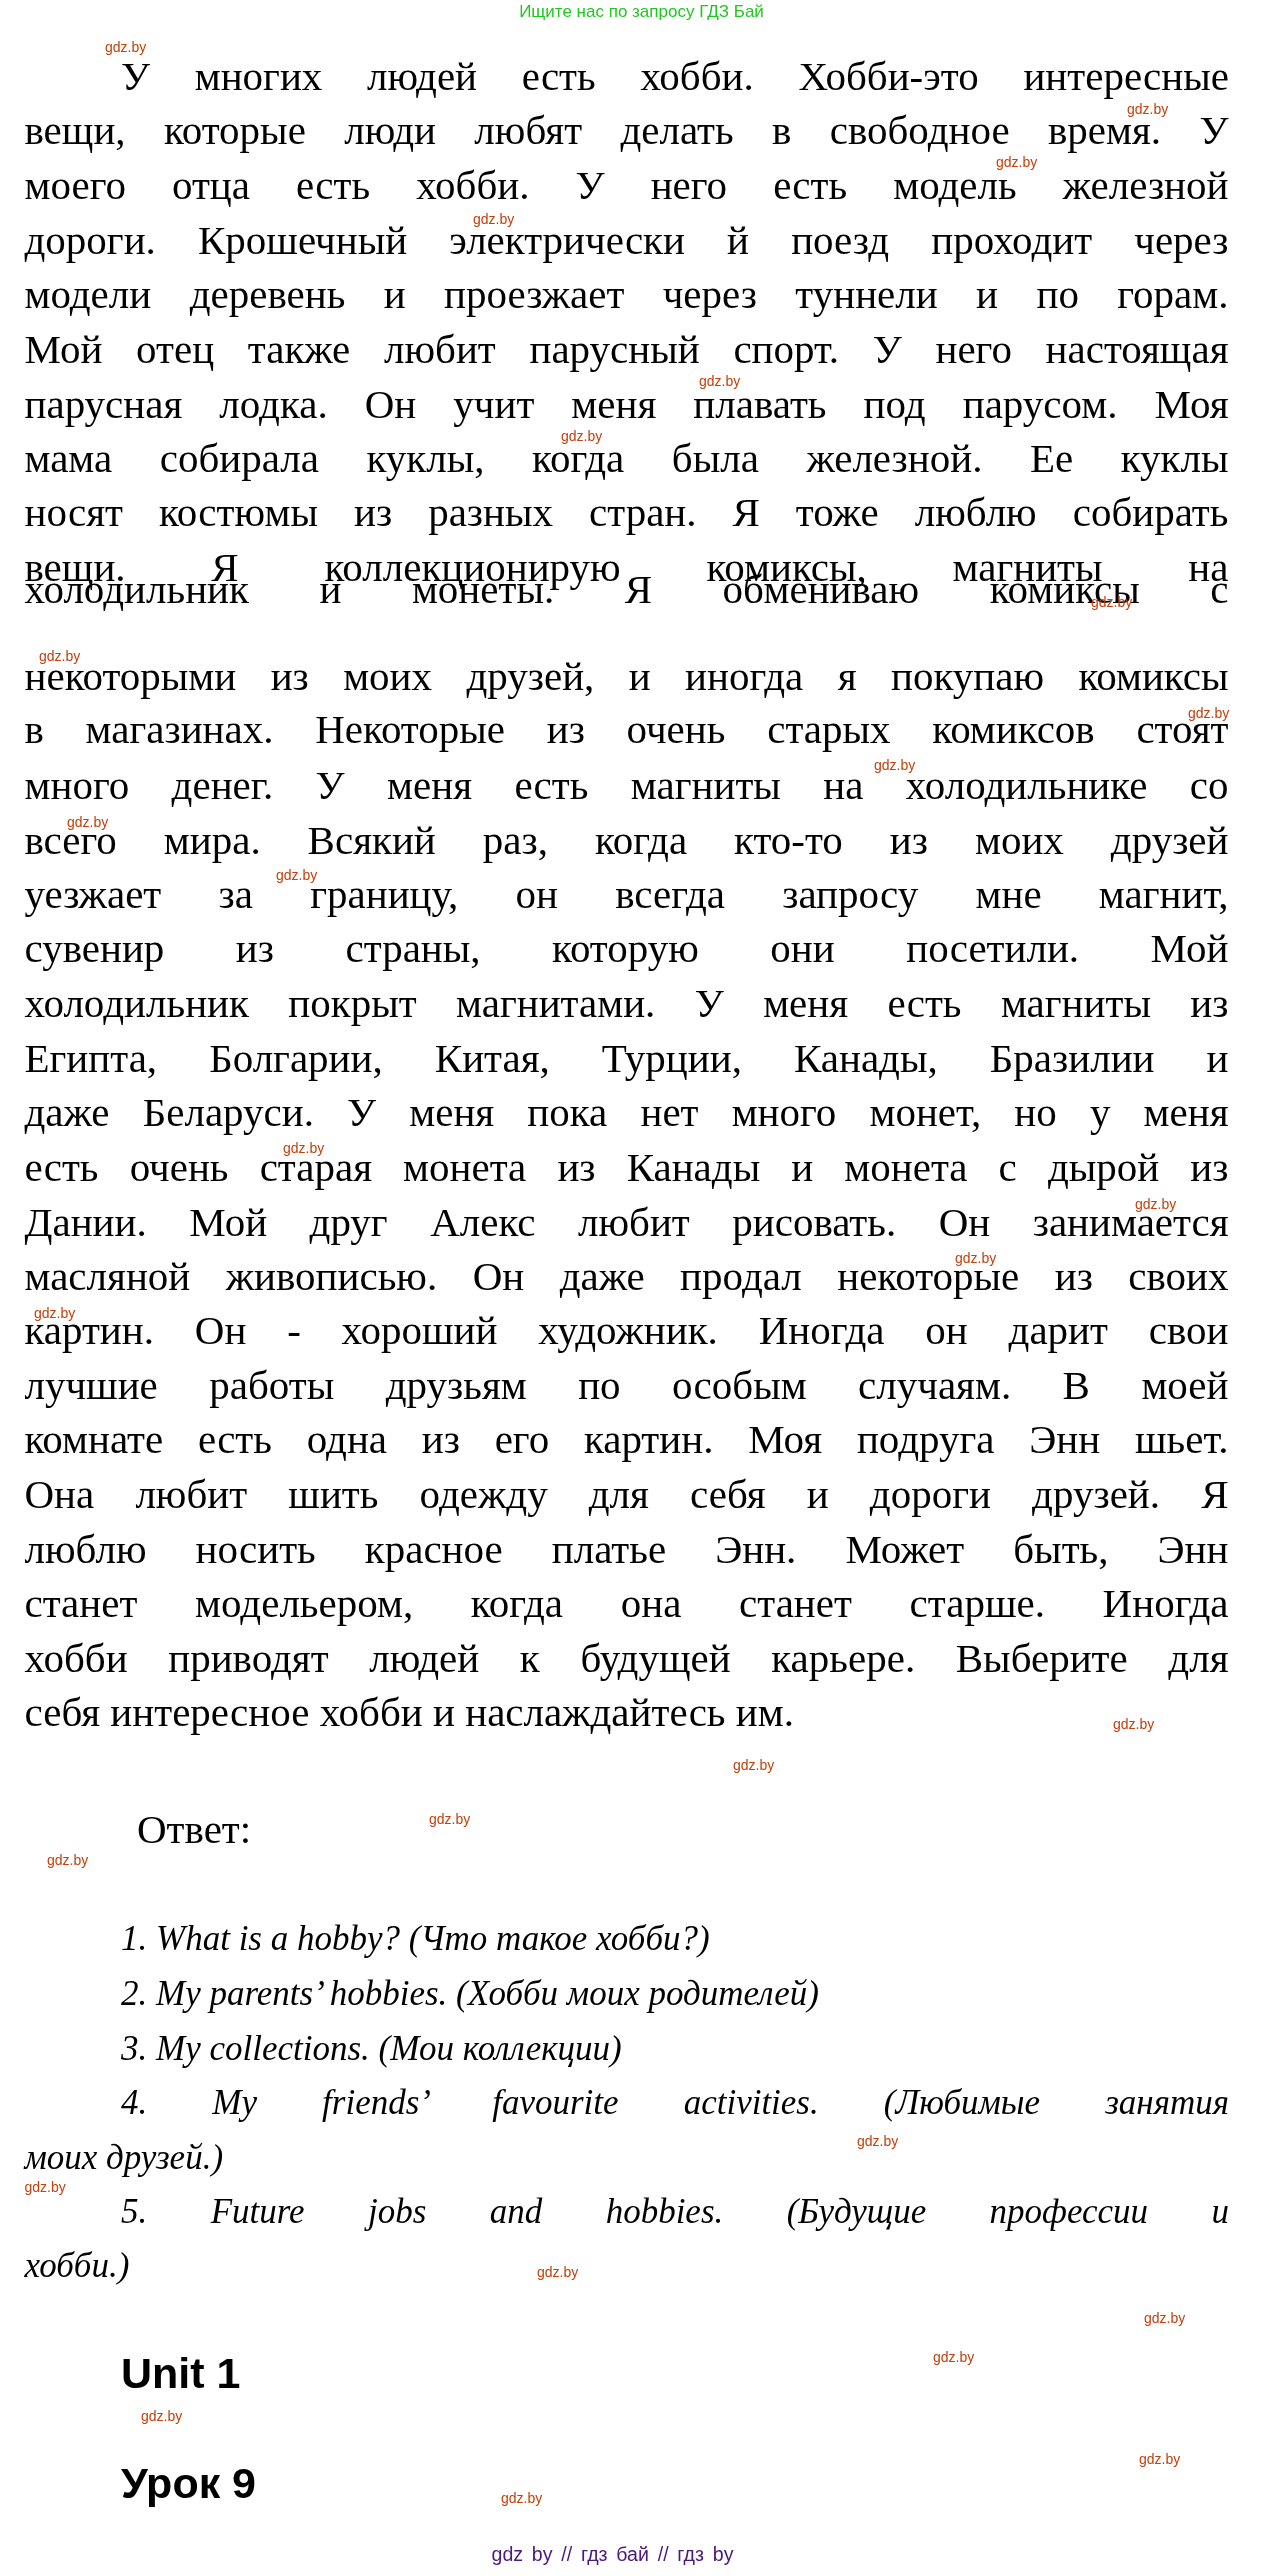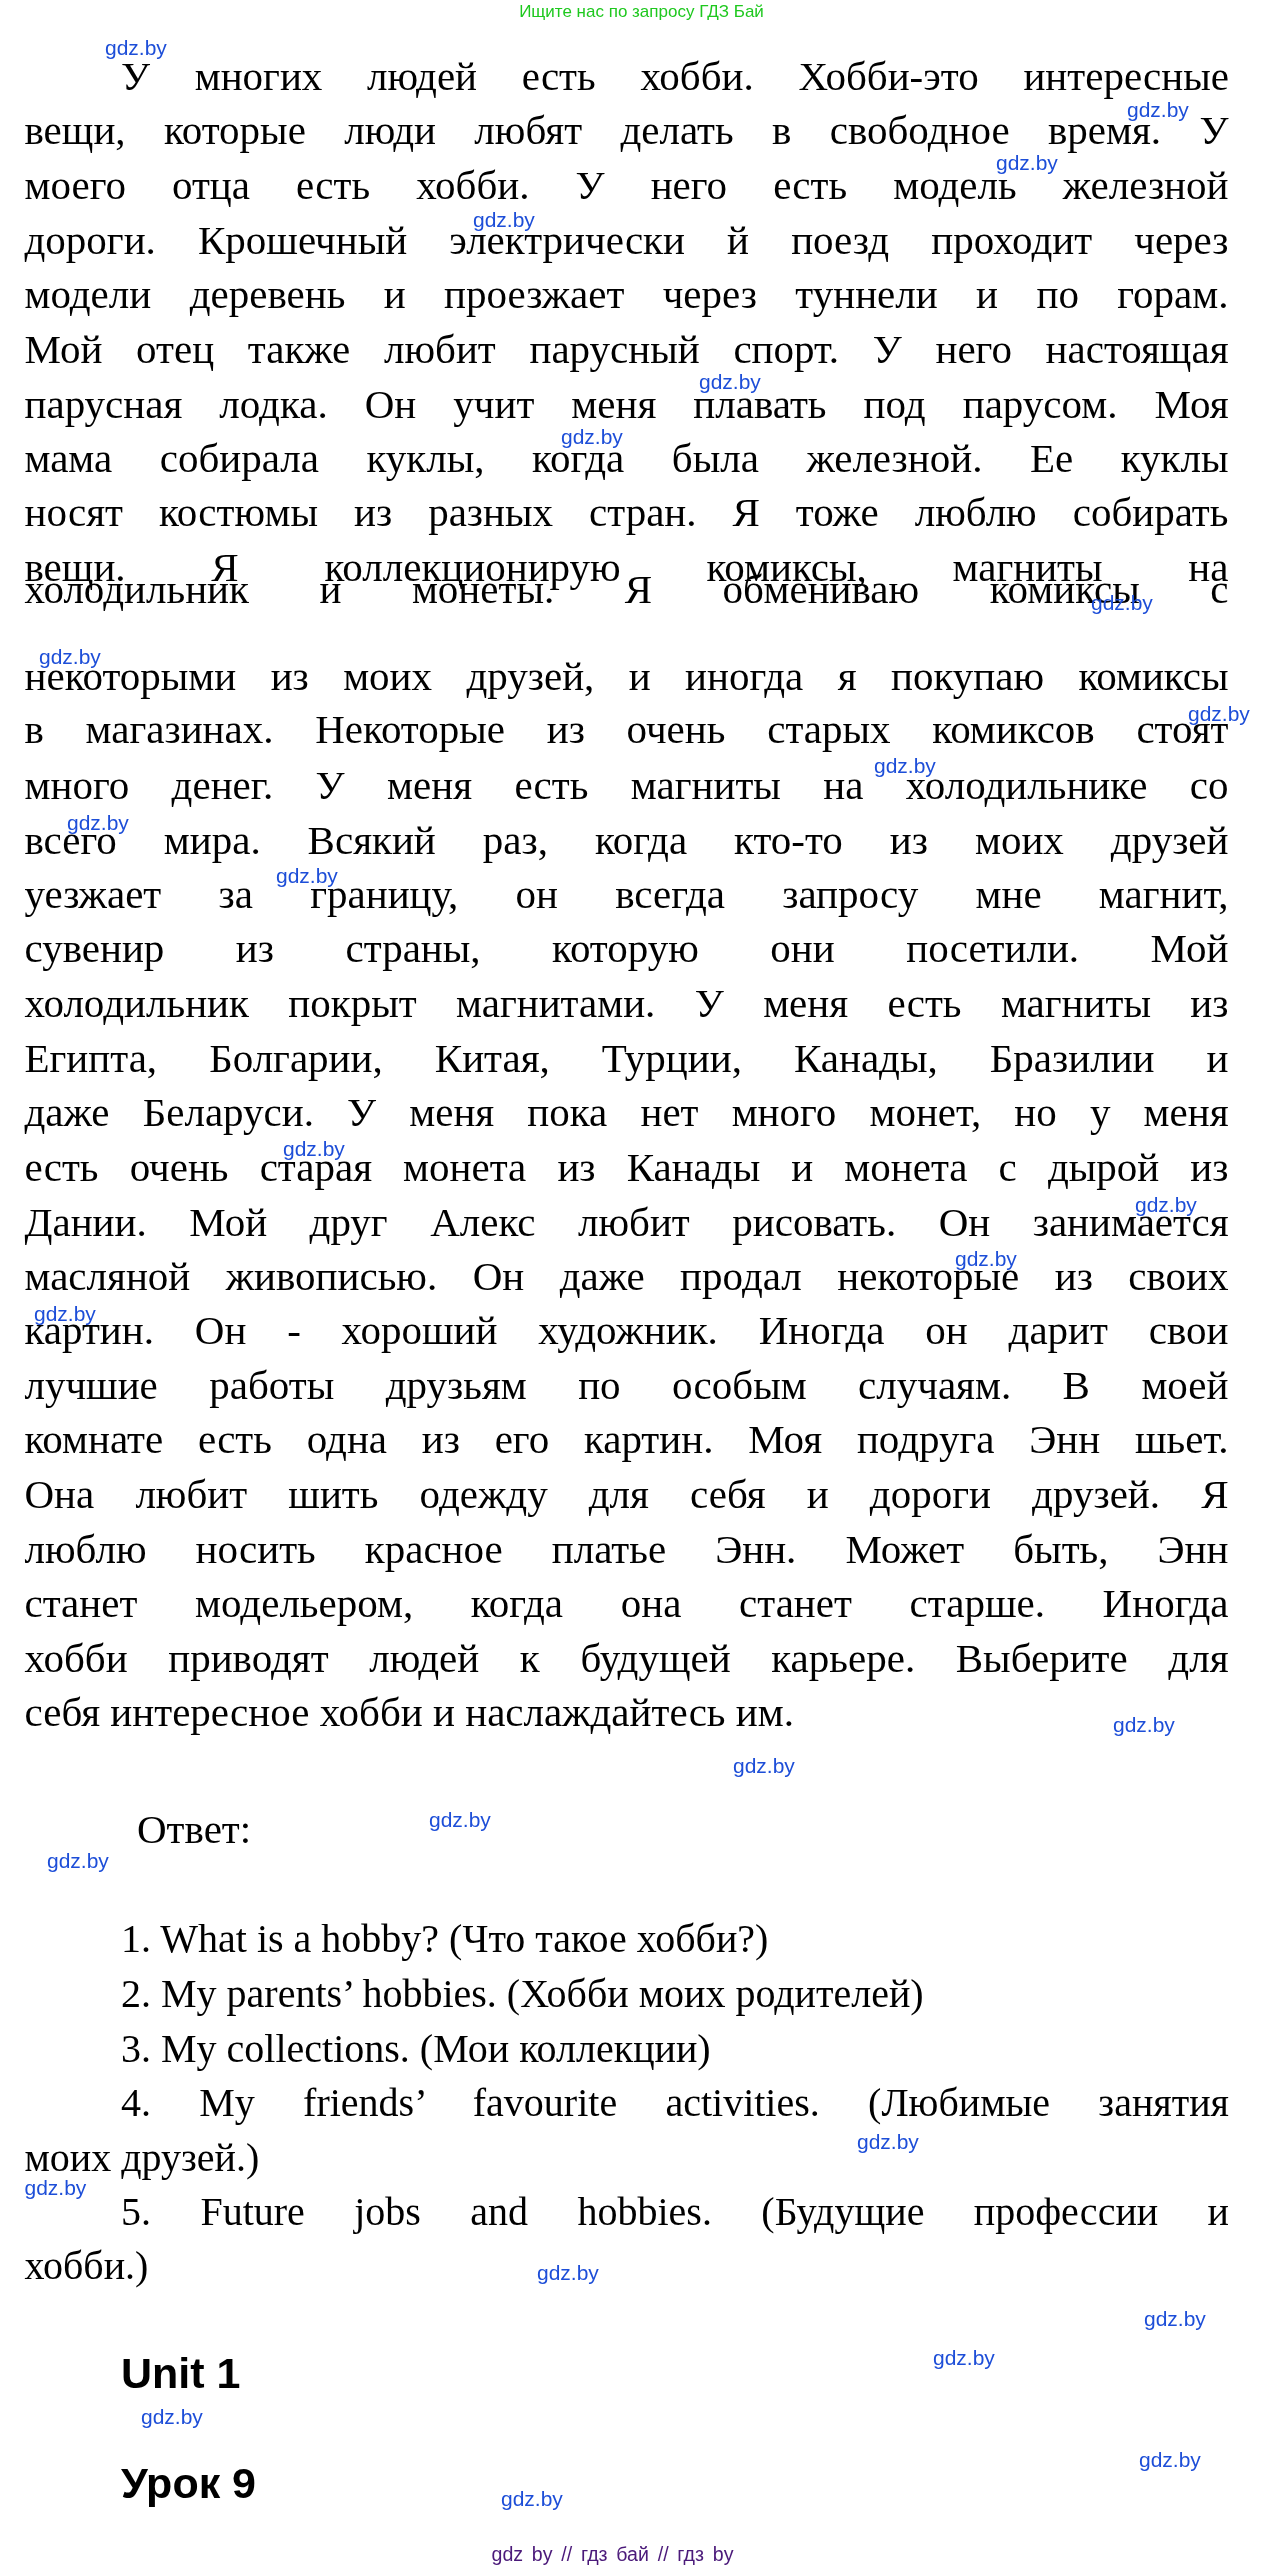--- a/index.html
+++ b/index.html
@@ -15,32 +15,32 @@
       color: #000; white-space: nowrap; text-align: justify; text-align-last: justify;
     }
     .body-line.last { text-align-last: left; }
     .body-line.indent { left: 121px; width: 1108px; }
     .answer-label {
       position: absolute; left: 121px; top: 1805px;
       font-family: "Liberation Serif", serif; font-size: 41px; line-height: 49px; color: #000; margin-left: 16px;
     }
     .list-line {
       position: absolute; left: 121px; width: 1108px;
-      font-family: "Liberation Serif", serif; font-size: 40px; line-height: 49px;
-      color: #000; white-space: nowrap; text-align: justify; text-align-last: left;
+      font-family: "Liberation Serif", serif; font-size: 35px; line-height: 49px;
+      color: #000; white-space: nowrap; text-align: justify; text-align-last: left; font-style: italic;
     }
     .list-line.just { text-align-last: justify; }
     .list-line.cont { left: 24.5px; width: 1204px; }
     .heading {
       position: absolute; left: 121px;
       font-family: Liberation Sans, sans-serif; font-weight: bold; font-size: 43px; line-height: 49px; color: #000;
     }
     .wm {
-      position: absolute; font-family: "Liberation Sans", sans-serif; font-size: 21px;
-      line-height: 23px; color: #1d4ed8;
+      position: absolute; font-family: "Liberation Sans", sans-serif; font-size: 14px;
+      line-height: 23px; color: #c2410c;
     }
     .footer {
       position: absolute; left: 0; top: 2542px; width: 1225px; text-align: center;
       font-family: "Liberation Sans", sans-serif; font-size: 19.6px; line-height: 24.5px;
       color: #4b1a7a; word-spacing: 3.3px;
     }
   </style>
 </head>
 <body>
 

